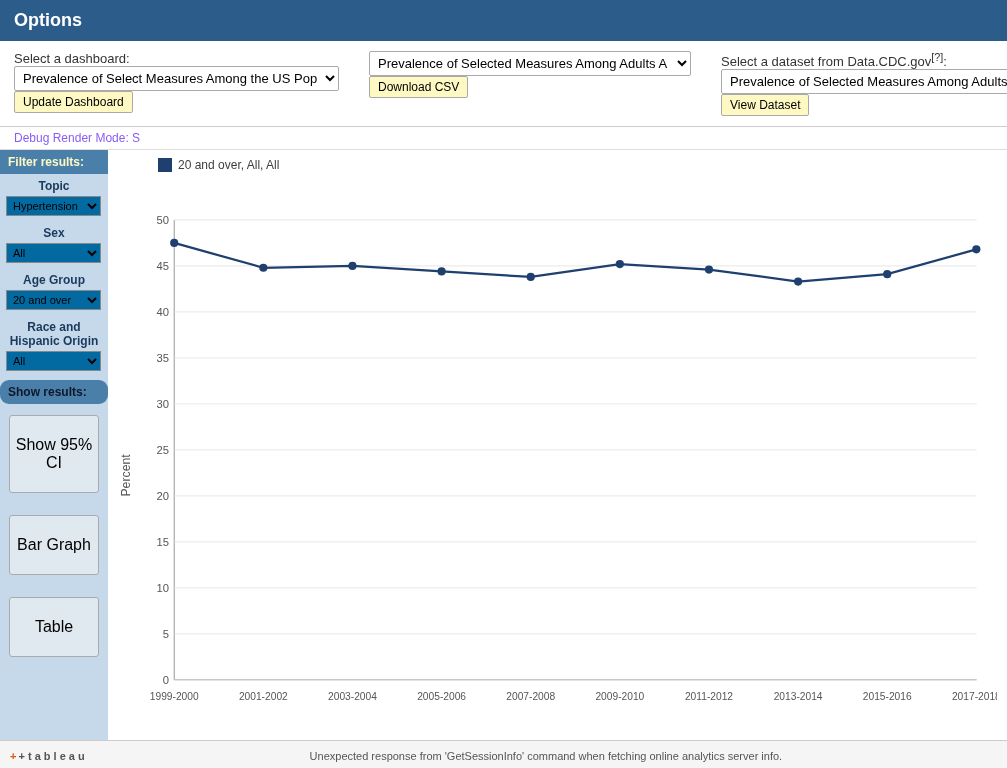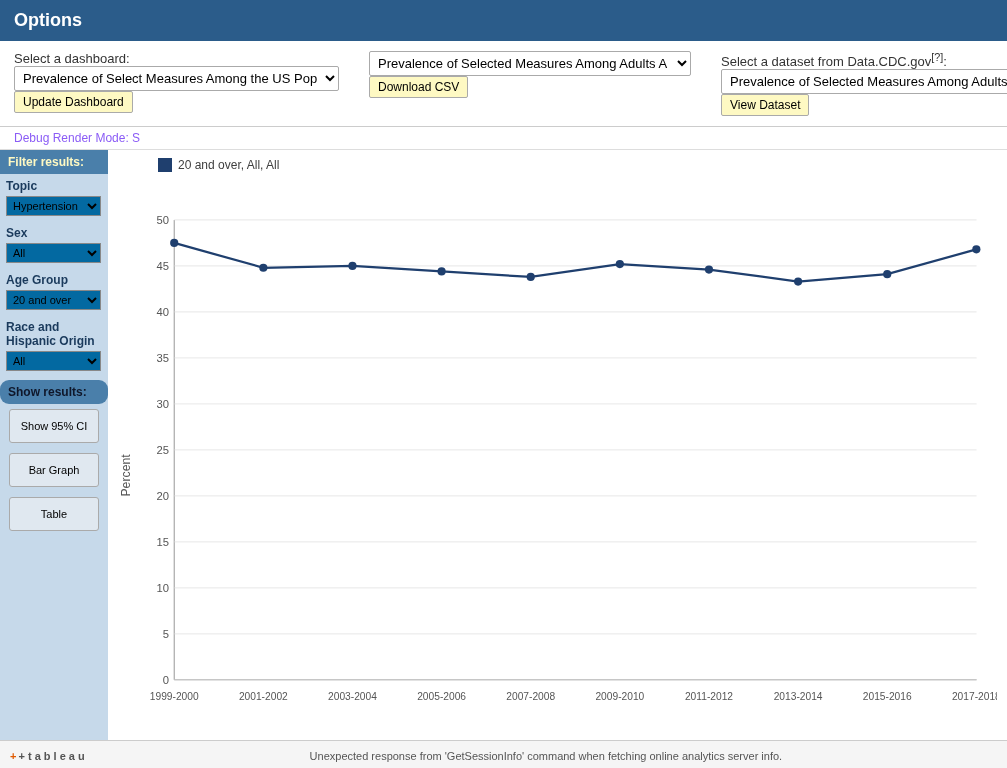--- a/index.html
+++ b/index.html
@@ -82,43 +82,44 @@
     }
     .sidebar-filter-group {
       padding: 5px 6px;
     }
     .sidebar-filter-group label {
       font-size: 12px;
       font-weight: bold;
       color: #1a3a5c;
       display: block;
       margin-bottom: 3px;
+      text-align: center;
     }
     .sidebar-filter-group select {
       width: 95px;
       font-size: 11px;
       border: 1px solid #888;
       padding: 2px 2px;
       background: #0369a1;
     }
     .show-results-header {
       background: #4a7faa;
       color: #0f172a;
       font-size: 12px;
       font-weight: bold;
       padding: 5px 8px;
       margin-top: 4px;
       border-radius: 9px;
     }
     .sidebar-btn {
-      margin: 5px auto;
+      margin: 11px auto;
       display: block;
       width: 90px;
-      padding: 10px 4px;
-      font-size: 11px;
+      padding: 20px 4px;
+      font-size: 16px;
       background: #e0e8f0;
       border: 1px solid #aaa;
       border-radius: 3px;
       cursor: pointer;
       text-align: center;
     }
 
     
     .chart-area {
       flex: 1;

